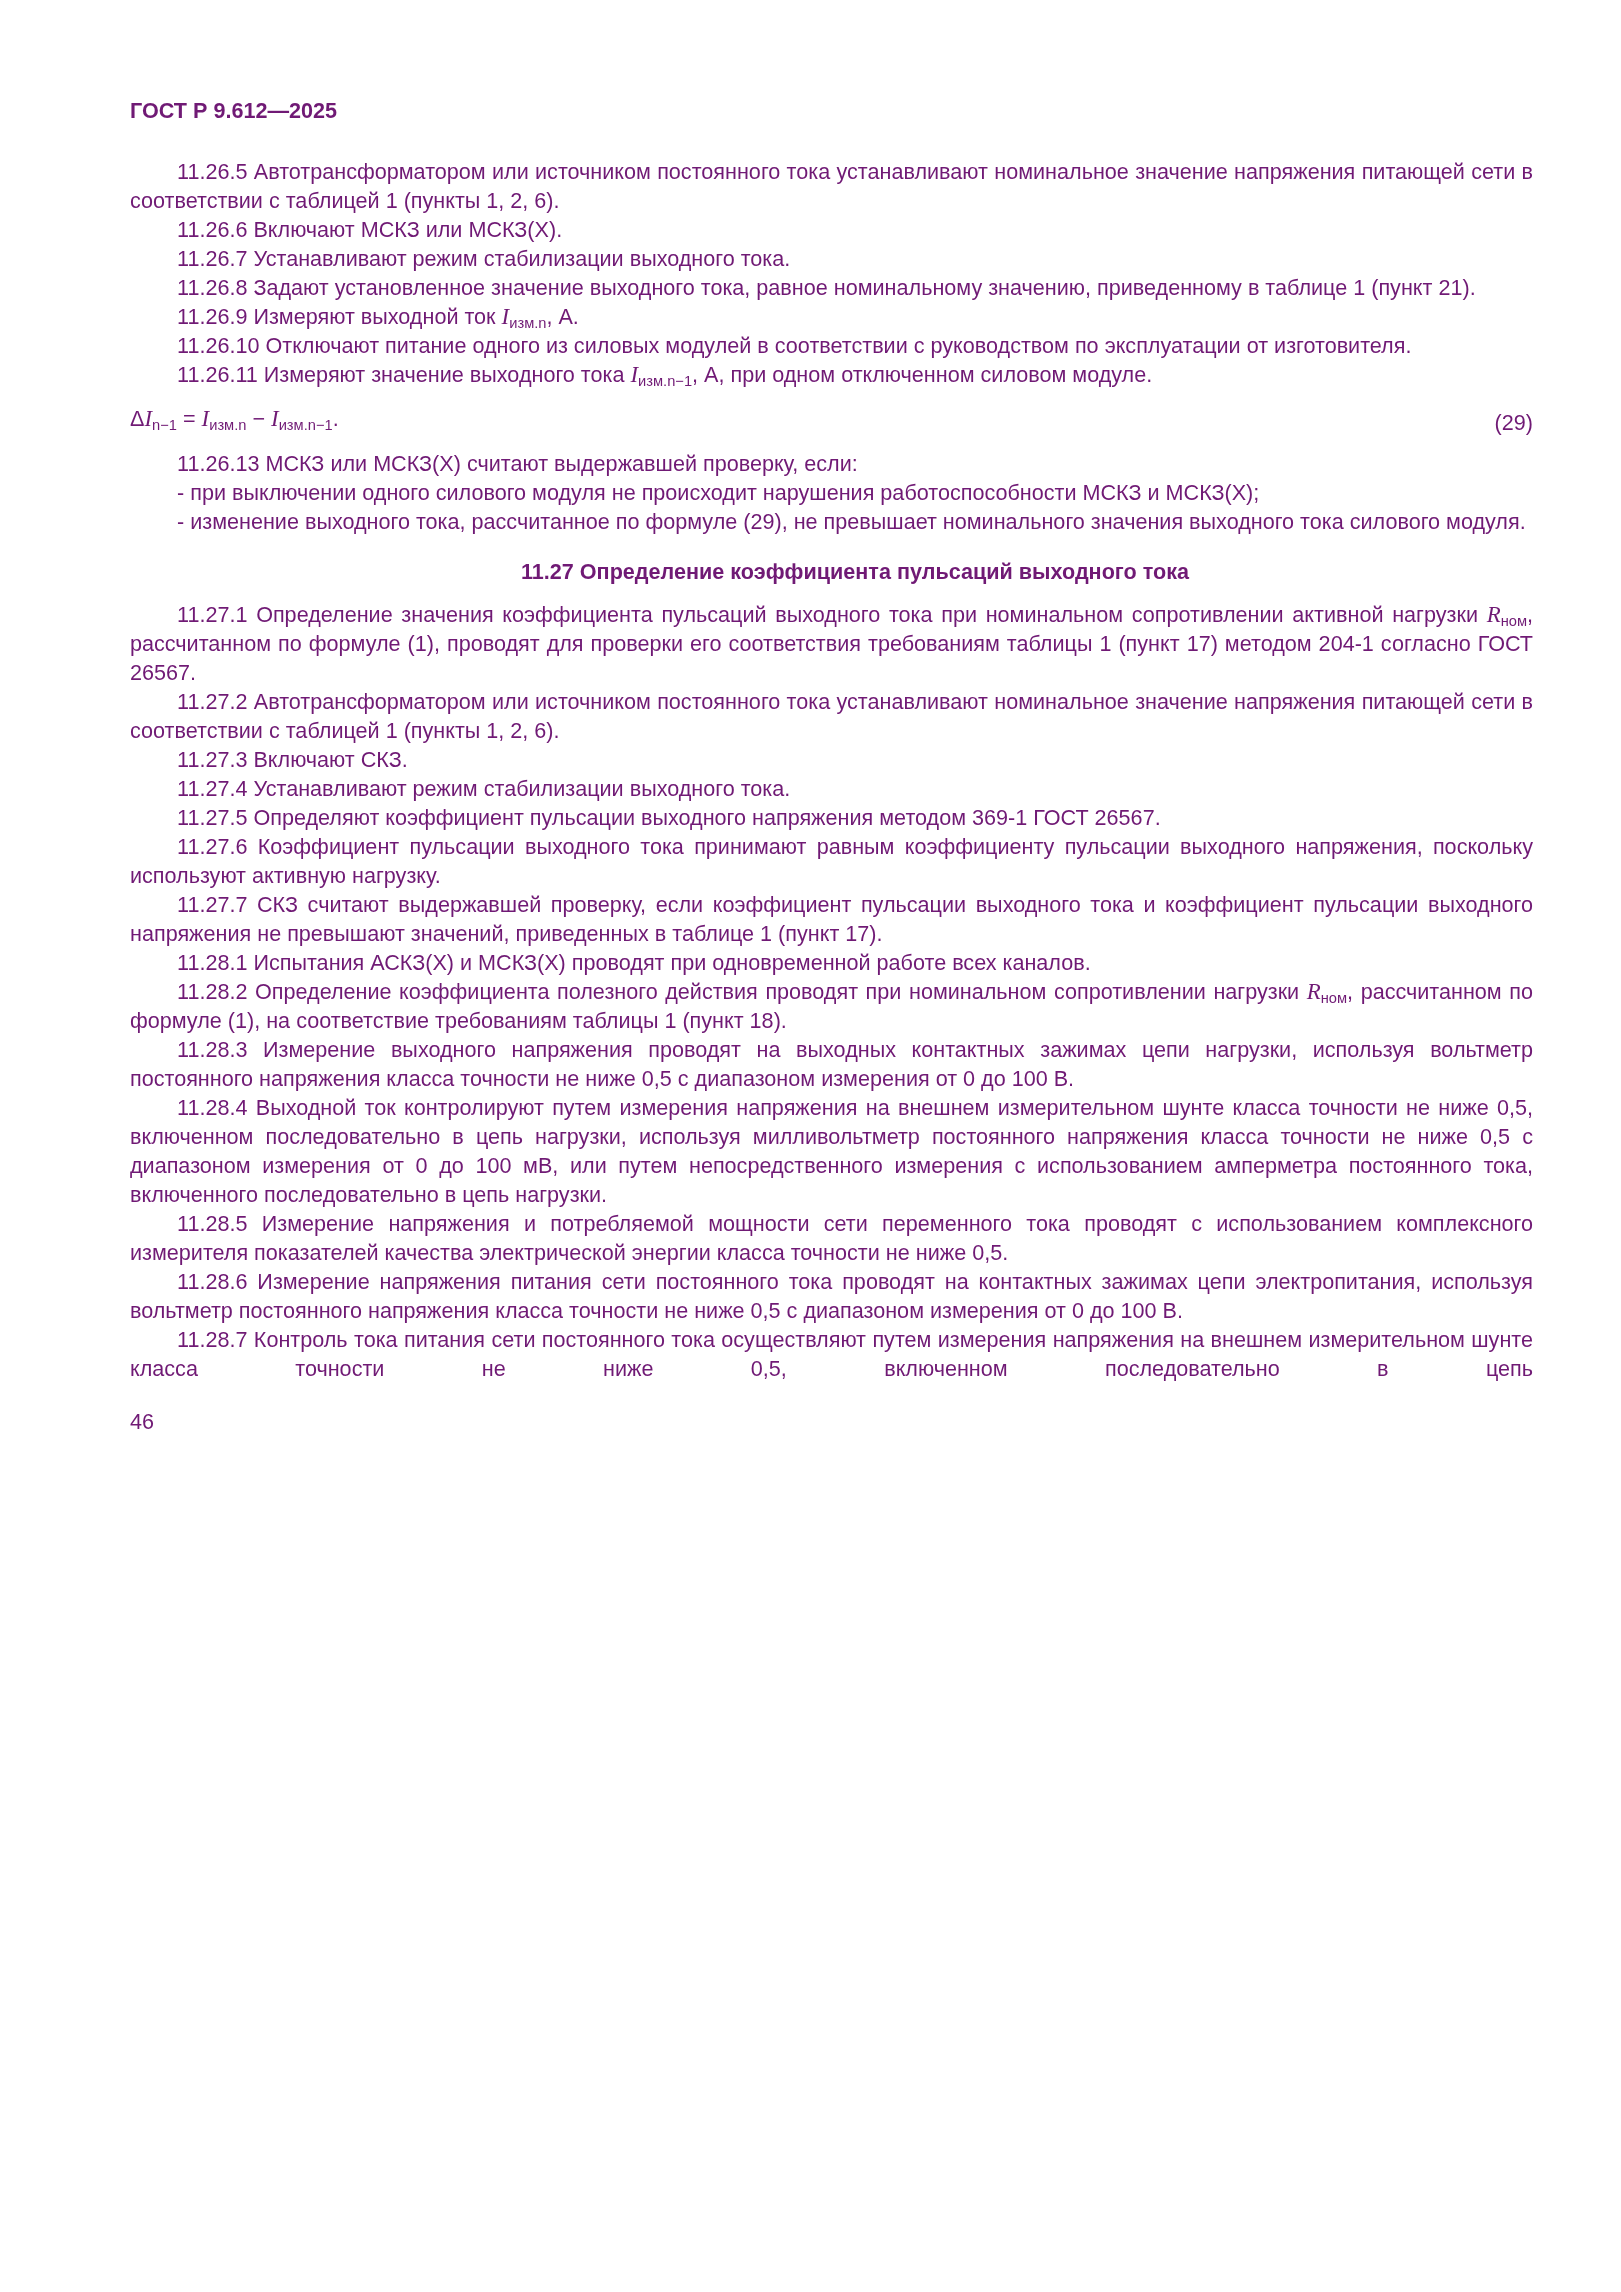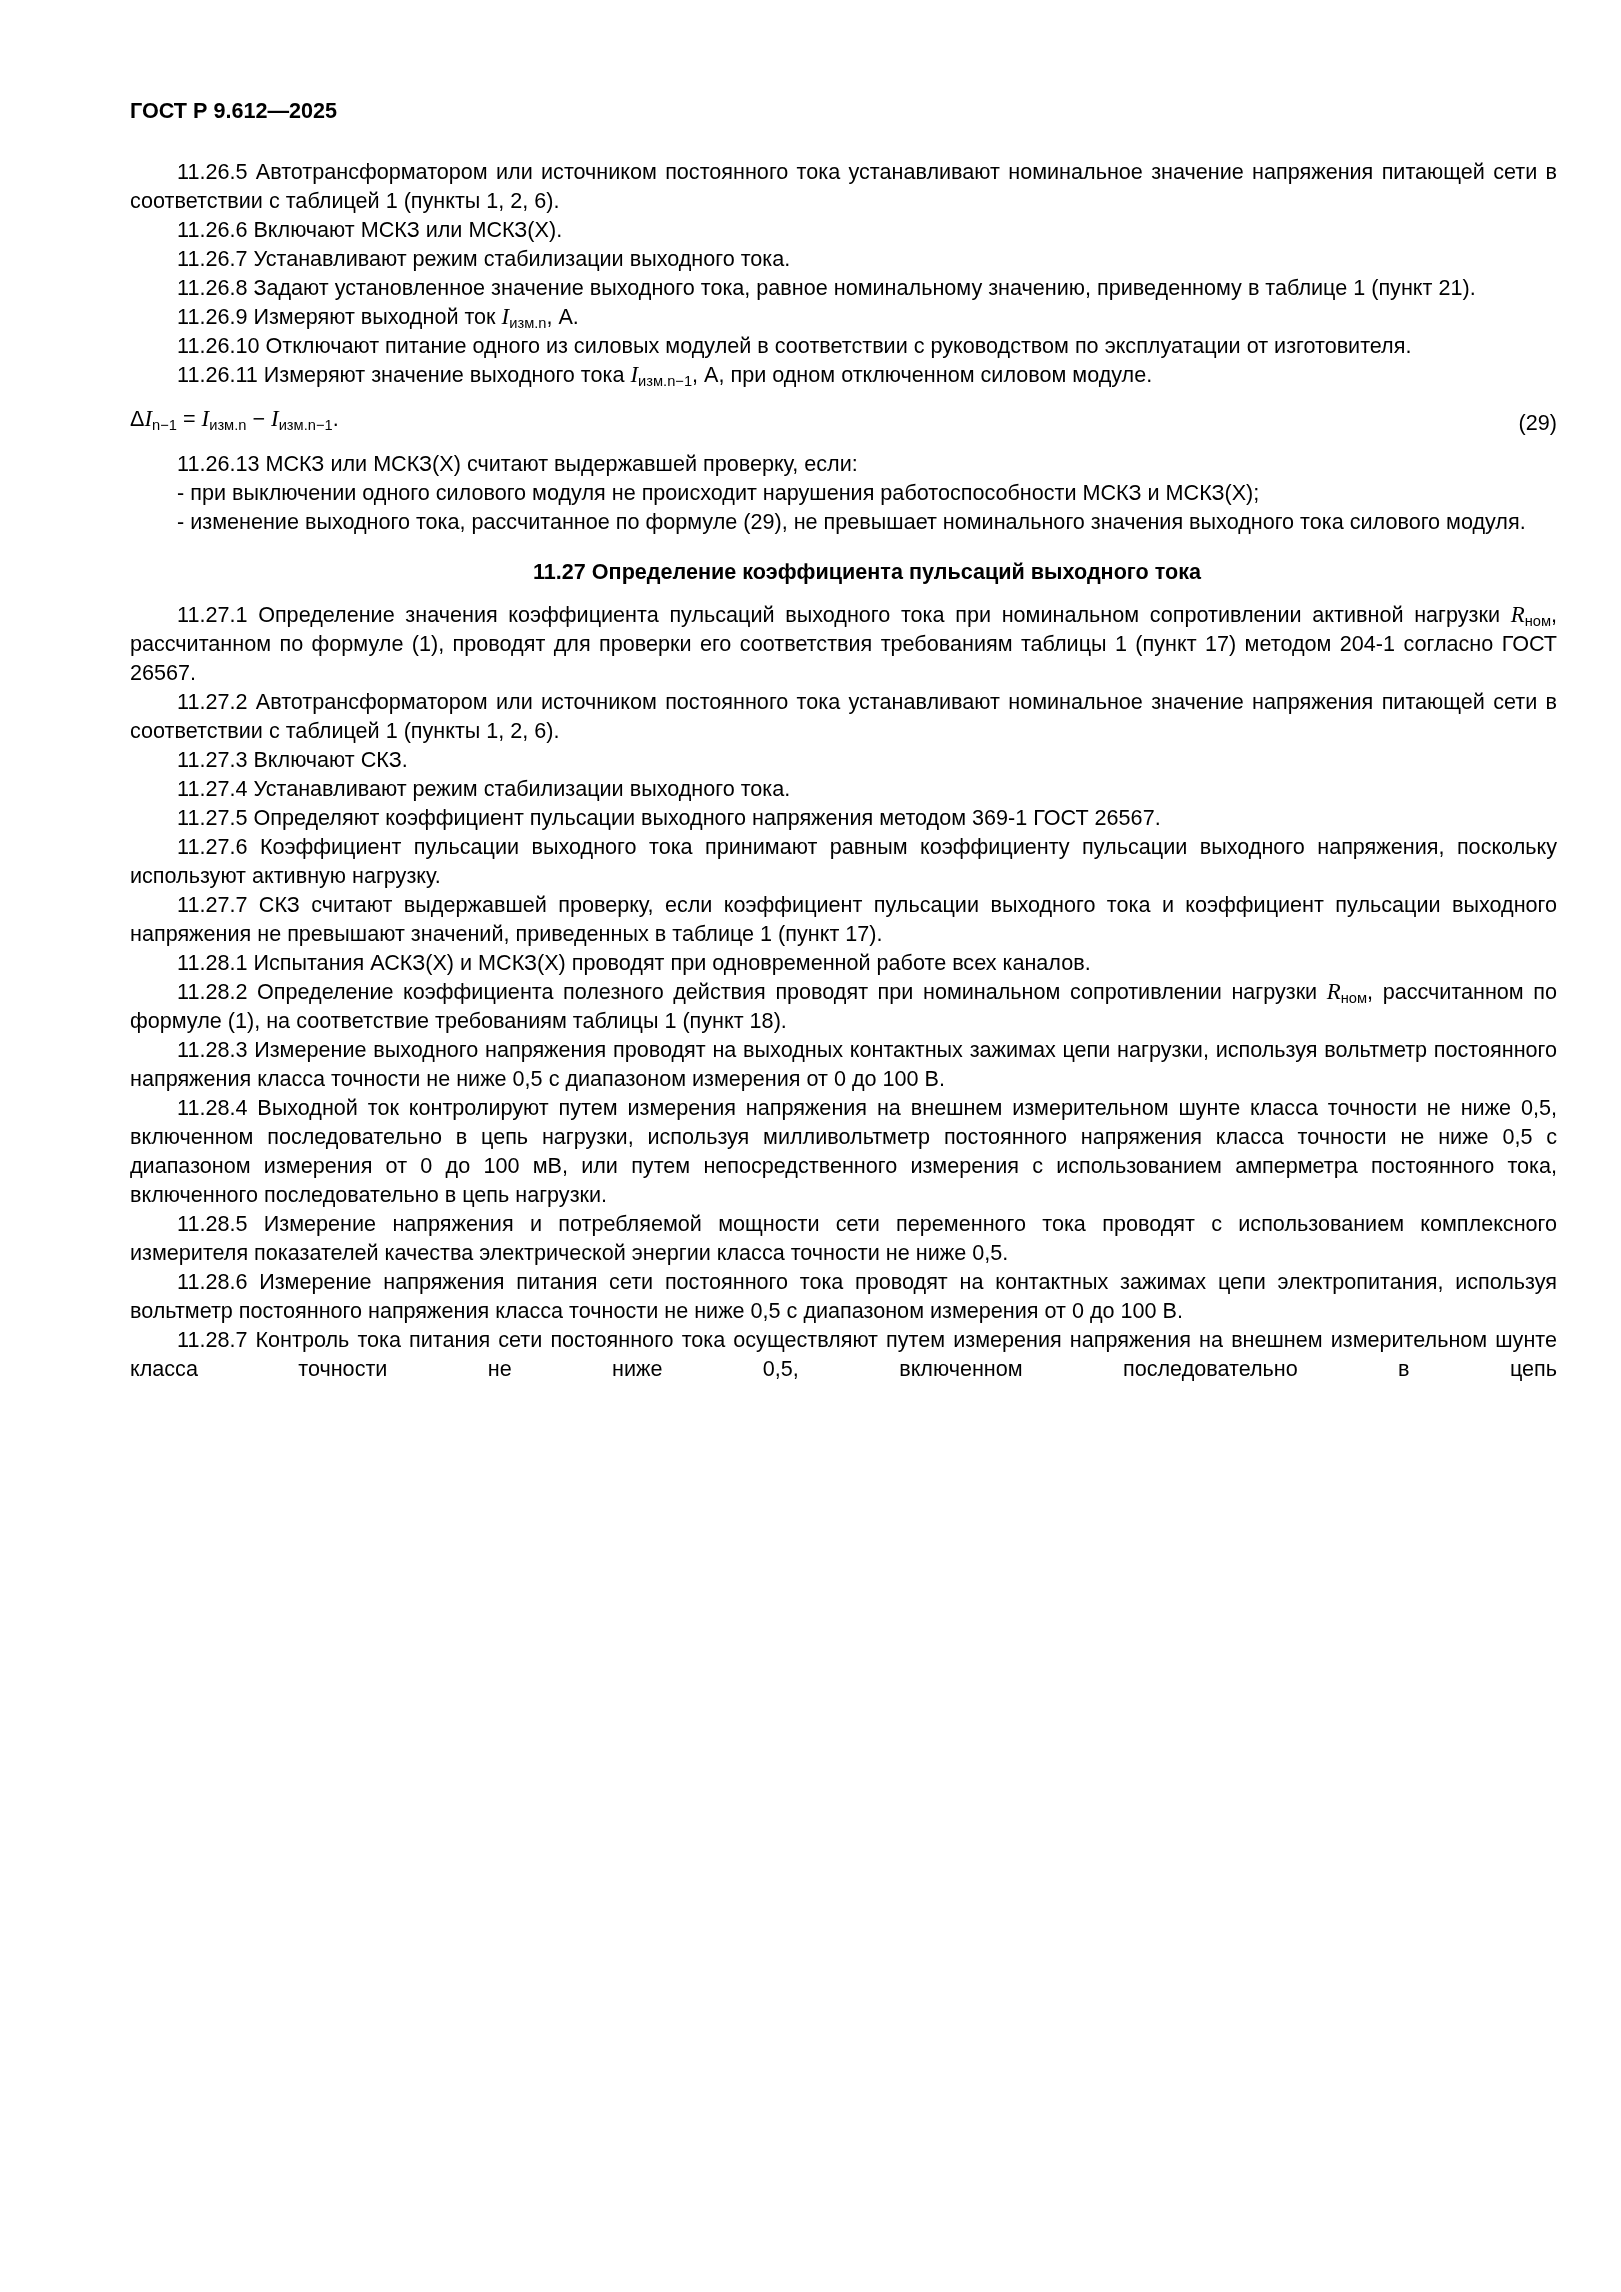--- a/index.html
+++ b/index.html
@@ -7,25 +7,25 @@
     padding: 0;
     background: #e8e8e8;
   }
   .page {
     position: relative;
     width: 1621px;
     height: 2293px;
     margin: 0 auto;
     background: #ffffff;
     box-sizing: border-box;
-    padding: 98px 64px 0 130px;
+    padding: 98px 88px 0 130px;
     font-family: "Liberation Sans", sans-serif;
     font-size: 21.6px;
     line-height: 29px;
-    color: #000000;
+    color: #701a75;
     overflow: hidden;
   }
   .doc-header {
     font-weight: bold;
     font-size: 21.6px;
     line-height: 25.5px;
     margin-bottom: 33px;
   }
   .doc-body p {
     margin: 0;
@@ -97,14 +97,17 @@
       <p class="para">11.27.7 СКЗ считают выдержавшей проверку, если коэффициент пульсации выходного тока и коэффициент пульсации выходного напряжения не превышают значений, приведенных в таблице 1 (пункт 17).</p>
       <p class="para">11.28.1 Испытания АСКЗ(Х) и МСКЗ(Х) проводят при одновременной работе всех каналов.</p>
       <p class="para">11.28.2 Определение коэффициента полезного действия проводят при номинальном сопротивлении нагрузки <i class="var">R</i><sub class="var-sub">ном</sub>, рассчитанном по формуле (1), на соответствие требованиям таблицы 1 (пункт 18).</p>
       <p class="para">11.28.3 Измерение выходного напряжения проводят на выходных контактных зажимах цепи нагрузки, используя вольтметр постоянного напряжения класса точности не ниже 0,5 с диапазоном измерения от 0 до 100 В.</p>
       <p class="para">11.28.4 Выходной ток контролируют путем измерения напряжения на внешнем измерительном шунте класса точности не ниже 0,5, включенном последовательно в цепь нагрузки, используя милливольтметр постоянного напряжения класса точности не ниже 0,5 с диапазоном измерения от 0 до 100 мВ, или путем непосредственного измерения с использованием амперметра постоянного тока, включенного последовательно в цепь нагрузки.</p>
       <p class="para">11.28.5 Измерение напряжения и потребляемой мощности сети переменного тока проводят с использованием комплексного измерителя показателей качества электрической энергии класса точности не ниже 0,5.</p>
       <p class="para">11.28.6 Измерение напряжения питания сети постоянного тока проводят на контактных зажимах цепи электропитания, используя вольтметр постоянного напряжения класса точности не ниже 0,5 с диапазоном измерения от 0 до 100 В.</p>
       <p class="para justify-last">11.28.7 Контроль тока питания сети постоянного тока осуществляют путем измерения напряжения на внешнем измерительном шунте класса точности не ниже 0,5, включенном последовательно в цепь</p>
     </main>
 
+  <footer class="doc-footer">
+    <span>46</span>
+  </footer>
 </div>
 
 
 </body></html>

